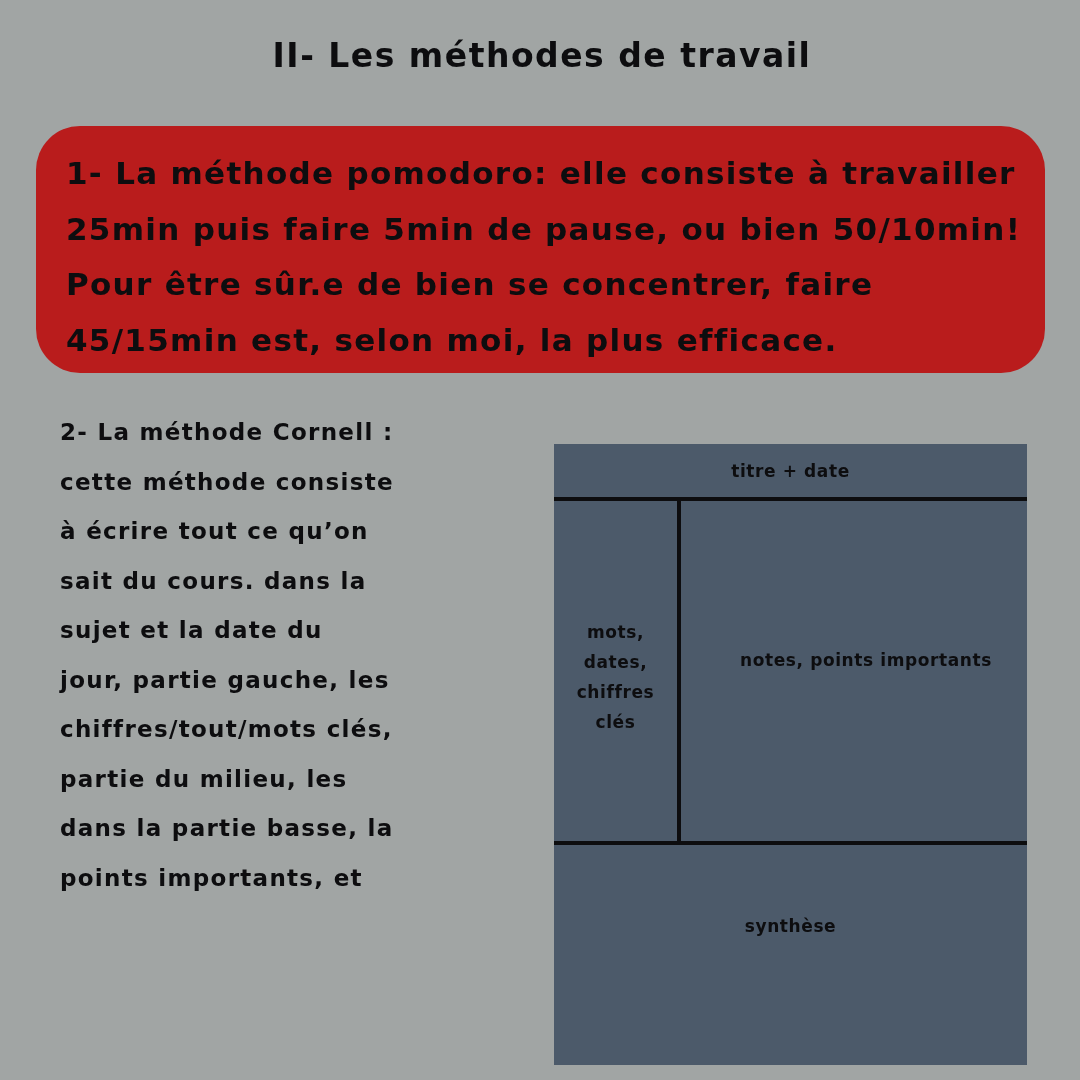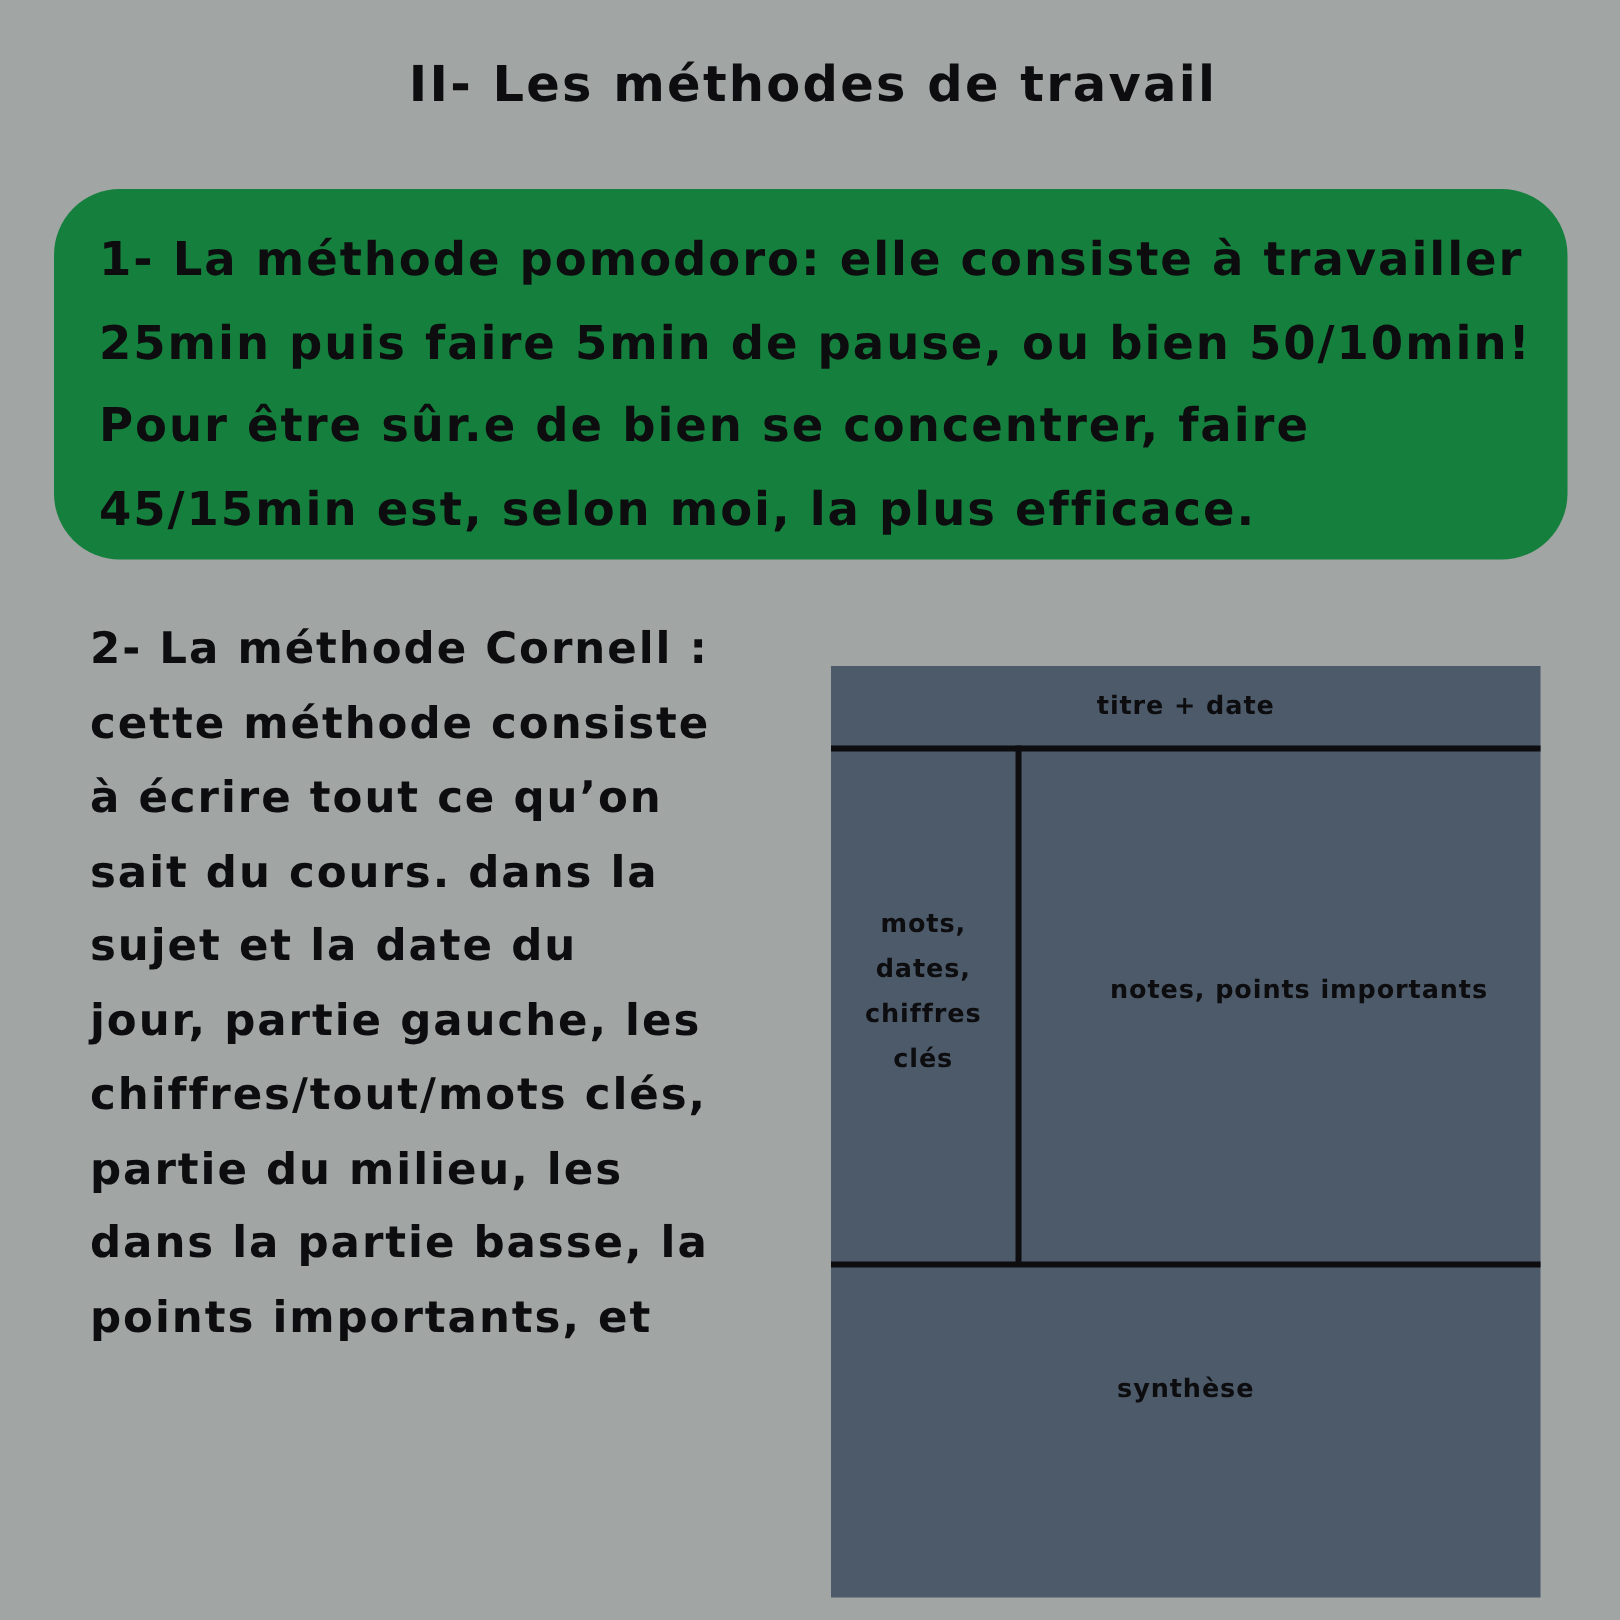--- a/index.html
+++ b/index.html
@@ -9,32 +9,32 @@
     font-family: "DejaVu Sans", sans-serif;
     color: #0d0d0f;
   }
   .title {
     position: absolute; left: 0; width: 1080px; top: 36px;
     text-align: center; font-size: 33px; font-weight: bold; letter-spacing: 1.5px;
     padding-left: 2px;
   }
   .pomodoro {
     position: absolute; left: 36px; top: 126px; width: 1009px; height: 247px;
-    background: #15803d; border-radius: 44px; box-sizing: border-box;
+    background: #b91c1c; border-radius: 44px; box-sizing: border-box;
     padding: 20px 0 0 30px;
   }
   .pomodoro .line {
     font-size: 31px; font-weight: bold; line-height: 55.5px; white-space: nowrap;
     letter-spacing: 1.3px;
   }
   .cornell-text {
     position: absolute; left: 60px; top: 408px; width: 460px;
   }
   .cornell-text .line {
-    font-size: 29px; font-weight: bold; line-height: 49.5px; white-space: nowrap;
+    font-size: 23px; font-weight: bold; line-height: 49.5px; white-space: nowrap;
     letter-spacing: 1.3px;
   }
   .cornell {
     position: absolute; left: 554px; top: 444px; width: 473px; height: 621px;
     background: #4c5a6a;
   }
   .cornell .hline { position: absolute; left: 0; width: 473px; height: 4px; background: #0d0d0f; }
   .cornell .vline { position: absolute; width: 4px; background: #0d0d0f; }
   .cornell .label {
     position: absolute; font-size: 17px; font-weight: bold; text-align: center;
@@ -66,21 +66,21 @@
   <div class="line">points importants, et</div>
 </div>
 
 <div class="cornell">
   <div class="hline" style="top:53px;"></div>
   <div class="vline" style="left:123px; top:53px; height:346px;"></div>
   <div class="hline" style="top:397px;"></div>
 
   <div class="label" style="left:0; width:473px; top:12px;">titre + date</div>
 
-  <div class="label" style="left:0; width:123px; top:157px;">
+  <div class="label" style="left:0; width:123px; top:173px;">
     <div>mots,</div>
     <div>dates,</div>
     <div>chiffres</div>
     <div>clés</div>
   </div>
 
   <div class="label" style="left:152px; width:320px; top:201px;">notes, points importants</div>
 
   <div class="label" style="left:0; width:473px; top:467px;">synthèse</div>
 </div>

